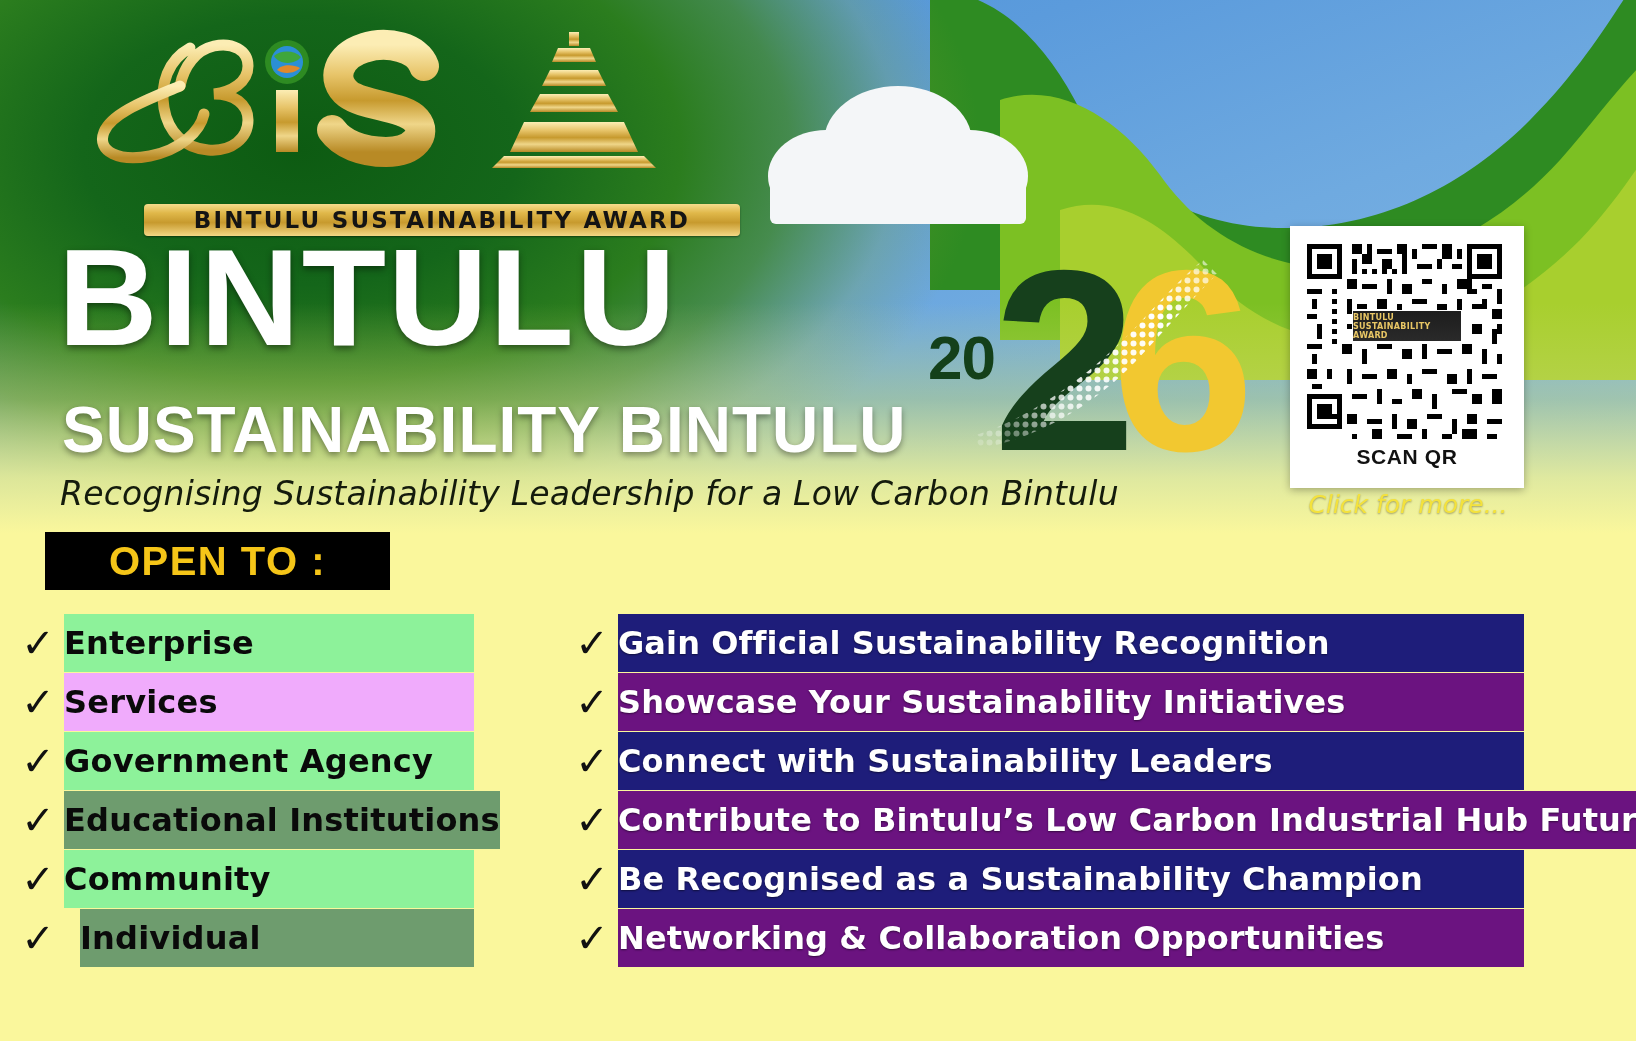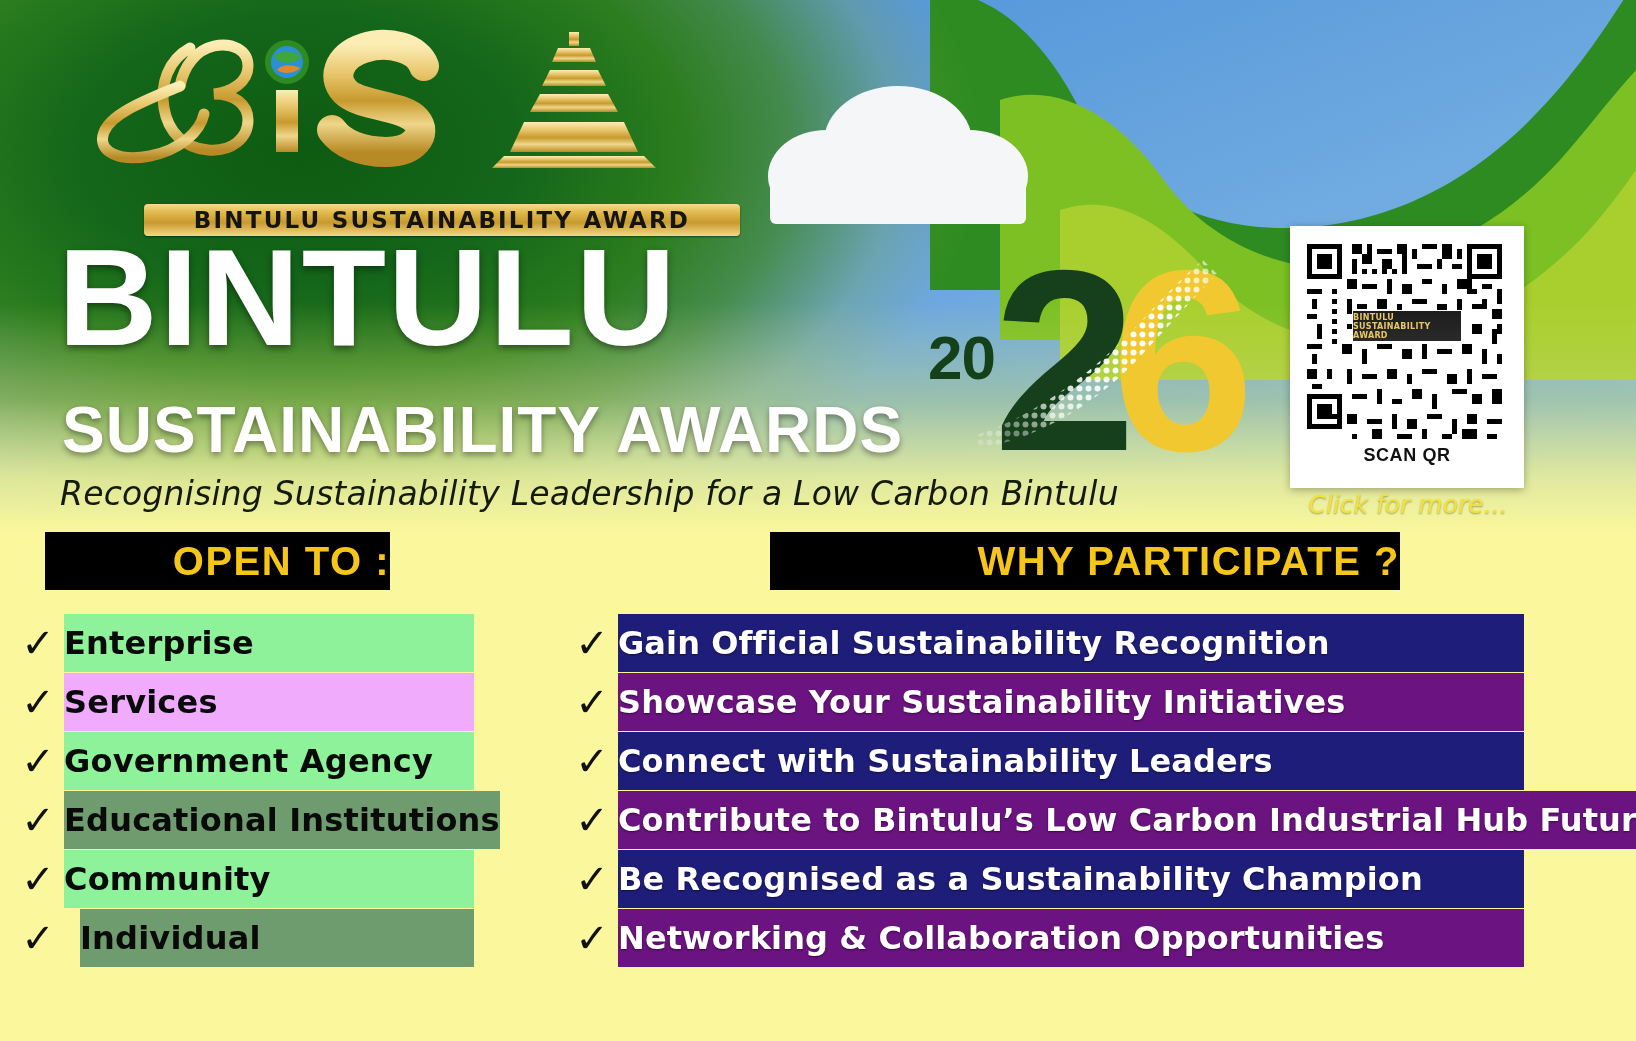--- a/index.html
+++ b/index.html
@@ -110,34 +110,34 @@
   .qr-logo {
     position:absolute; left:50px; top:72px; width:110px; height:32px;
     background:linear-gradient(180deg,#1d1d1d 0%,#2a2a2a 100%);
     border:1px solid #fff; display:flex; align-items:center; justify-content:center;
   }
   .qr-logo-text {
     font-size:8px; font-weight:bold; letter-spacing:.3px;
     color:#E9C765; font-family:"DejaVu Sans", sans-serif;
   }
   .qr-scan {
-    text-align:center; font-size:18px; font-weight:bold; color:#111;
+    text-align:center; font-size:21px; font-weight:bold; color:#111;
     letter-spacing:.6px; margin-top:1px;
   }
   .qr-click {
     position:absolute; left:1296px; top:490px; width:224px;
     text-align:center; font-size:25px; font-style:italic;
     color:#F4E23C; font-family:"DejaVu Sans", sans-serif;
     text-shadow:0 1px 2px rgba(0,0,0,.35);
   }
 
   
   .sec-head {
     position:absolute; height:58px; background:#000000;
-    display:flex; align-items:center; justify-content:flex-end;
+    display:flex; align-items:center; justify-content:center;
   }
   .sec-head-text {
     font-size:40px; font-weight:bold; color:#F5C518;
     letter-spacing:1.5px; font-family:"Liberation Sans", sans-serif;
     white-space:nowrap;
   }
   #head-open  { left:45px;  top:532px; width:345px; }
   #head-why   { left:770px; top:532px; width:630px; }
 
   
@@ -246,21 +246,21 @@
           <path d="M432,130 L572,130 L584,142 L420,142 Z"></path>
         </g>
       </svg>
     </div>
     <div class="logo-plate">
       <span class="logo-plate-text">BINTULU SUSTAINABILITY AWARD</span>
     </div>
   </div>
 
   <div class="title-bintulu">BINTULU</div>
-  <div class="title-sub">SUSTAINABILITY AWARDS</div>
+  <div class="title-sub">SUSTAINABILITY BINTULU</div>
   <div class="tagline">Recognising Sustainability Leadership for a Low Carbon Bintulu</div>
 
   <div class="year">
     <div class="year-6">6</div>
     <div class="year-2">2</div>
     <div class="year-swoosh">
       <svg width="250" height="190" viewBox="0 0 250 190">
         <defs>
           <pattern id="dots" width="9" height="9" patternUnits="userSpaceOnUse">
             <circle cx="4.5" cy="4.5" r="3" fill="#FFFFFF"></circle>
@@ -412,23 +412,20 @@
         <span class="qr-logo-text">BINTULU SUSTAINABILITY AWARD</span>
       </div>
     </div>
     <div class="qr-scan">SCAN QR</div>
   </div>
   <div class="qr-click">Click for more...</div>
 
   <div class="sec-head" id="head-open">
     <span class="sec-head-text">OPEN TO :</span>
   </div>
-  <div class="sec-head" id="head-why">
-    <span class="sec-head-text">WHY PARTICIPATE ?</span>
-  </div>
 
   <div class="list" id="list-open">
       <div class="row">
         <span class="tick">✓</span>
         <div class="bar" style="background: rgb(141, 242, 154);">
           <span class="bar-text">Enterprise</span>
         </div>
       </div>
       <div class="row">
         <span class="tick">✓</span>

